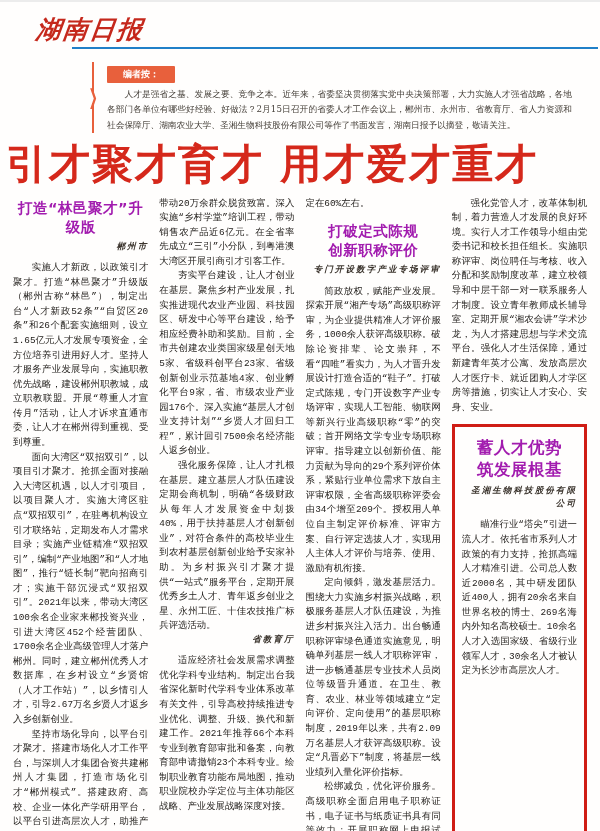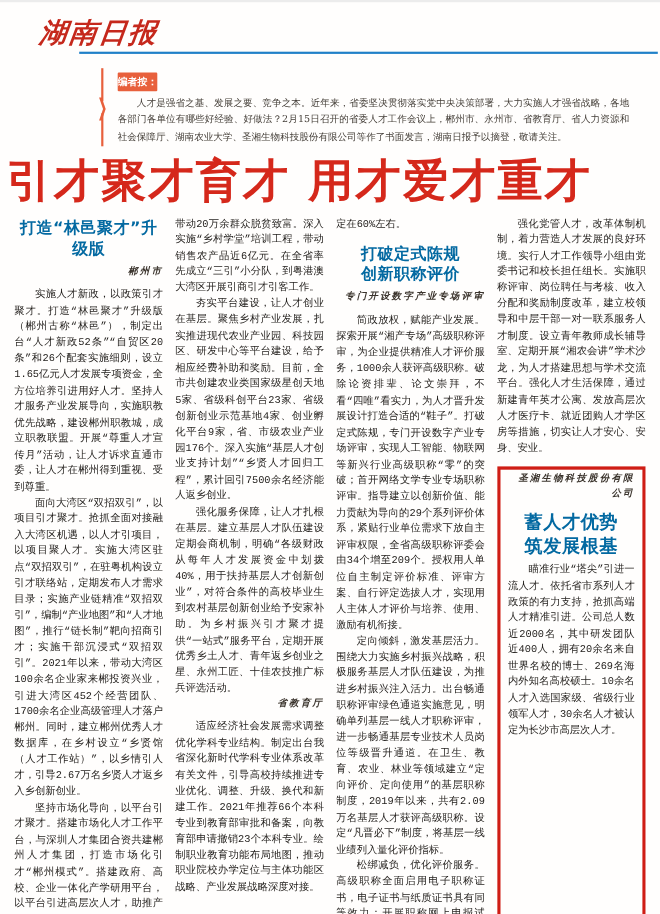--- a/index.html
+++ b/index.html
@@ -20,36 +20,36 @@
 
   
   .editor-note{display:flex;margin:13px 28px 0 88px;}
   .note-dec{display:flex;flex-direction:column;align-items:center;width:10px;margin-right:9px;}
   .dec-line{width:2px;flex:1;background:var(--note_accent);}
   .dec-chev{color:var(--note_accent);font-size:11px;line-height:1;
             transform:scaleY(1.9);font-family:"DejaVu Sans",sans-serif;font-weight:bold;}
   .note-body{flex:1;}
   .note-label{display:inline-block;background:var(--note_accent);color:#fff;
               font-family:"DejaVu Sans",sans-serif;font-weight:bold;font-size:9px;
-              padding:2px 0;border-radius:1px;margin-bottom:4px;}
+              padding:2px 16px;border-radius:1px;margin-bottom:4px;}
   .note-text{font-size:8.7px;line-height:1.8;color:#46403a;text-align:justify;text-indent:2em;}
 
   
   .headline{text-align:left;font-family:"DejaVu Sans","Liberation Sans",sans-serif;
             font-weight:900;font-size:41px;letter-spacing:2px;color:var(--headline_red);
             margin:9px 6px 9px;line-height:1.1;}
 
   
   .columns{display:grid;grid-template-columns:repeat(4,1fr);gap:0 11px;
            padding:0 13px;height:646px;overflow:hidden;}
   .col{overflow:hidden;font-size:9.4px;line-height:1.55;text-align:justify;}
   .col-flex{display:flex;flex-direction:column;}
   .blk{margin:0;font-family:Liberation Mono, monospace;}
   .blk-title{font-family:"DejaVu Sans","Liberation Sans",sans-serif;font-weight:700;
-             font-size:14.5px;line-height:1.32;text-align:center;color:#0369a1;
+             font-size:14.5px;line-height:1.32;text-align:center;color:#a21caf;
              margin:11px 0 4px;white-space:pre-line;text-indent:0;letter-spacing:.5px;}
   .col > .blk-title:first-child{margin-top:2px;}
   .blk-org{text-align:right;font-size:8.6px;letter-spacing:2px;color:#3b342d;
            margin:0 0 7px;font-style:italic;font-weight:bold;}
   .blk-p{text-indent:2em;}
   .blk-pc{text-indent:0;}
   .red-box{border:3px solid var(--box_border);margin-top:9px;padding:2px 7px 6px;
            flex:1;overflow:hidden;background:#fffefd;}
   .red-box .blk-title{font-size:16.5px;margin-top:8px;}
 </style>
@@ -97,21 +97,21 @@
         <div class="blk blk-title">打破定式陈规
 创新职称评价</div>
         <div class="blk blk-org">专门开设数字产业专场评审</div>
         <div class="blk blk-p">简政放权，赋能产业发展。探索开展“湘产专场”高级职称评审，为企业提供精准人才评价服务，1000余人获评高级职称。破除论资排辈、论文崇拜，不看“四唯”看实力，为人才晋升发展设计打造合适的“鞋子”。打破定式陈规，专门开设数字产业专场评审，实现人工智能、物联网等新兴行业高级职称“零”的突破；首开网络文学专业专场职称评审。指导建立以创新价值、能力贡献为导向的29个系列评价体系，紧贴行业单位需求下放自主评审权限，全省高级职称评委会由34个增至209个。授权用人单位自主制定评价标准、评审方案、自行评定选拔人才，实现用人主体人才评价与培养、使用、激励有机衔接。</div>
         <div class="blk blk-p">定向倾斜，激发基层活力。围绕大力实施乡村振兴战略，积极服务基层人才队伍建设，为推进乡村振兴注入活力。出台畅通职称评审绿色通道实施意见，明确单列基层一线人才职称评审，进一步畅通基层专业技术人员岗位等级晋升通道。在卫生、教育、农业、林业等领域建立“定向评价、定向使用”的基层职称制度，2019年以来，共有2.09万名基层人才获评高级职称。设定“凡晋必下”制度，将基层一线业绩列入量化评价指标。</div>
         <div class="blk blk-p">松绑减负，优化评价服务。高级职称全面启用电子职称证书，电子证书与纸质证书具有同等效力；开展职称网上申报试点，开发建设职称网上申报评审系统，努力为参评人员提供“一站式”服务。申报职称实行告知承诺制，实行成果代表作制度，提交代表作不超过3件。加强职称证书数据库建设，对各地各部门评审通过人员及时备案并纳入数据库，为人才工作数字化转型奠定基础。</div>
       </div>
     <div class="col col-flex">
         <div class="blk blk-p">强化党管人才，改革体制机制，着力营造人才发展的良好环境。实行人才工作领导小组由党委书记和校长担任组长。实施职称评审、岗位聘任与考核、收入分配和奖励制度改革，建立校领导和中层干部一对一联系服务人才制度。设立青年教师成长辅导室、定期开展“湘农会讲”学术沙龙，为人才搭建思想与学术交流平台。强化人才生活保障，通过新建青年英才公寓、发放高层次人才医疗卡、就近团购人才学区房等措施，切实让人才安心、安身、安业。</div>
         <div class="red-box">
-          <div class="blk blk-org">圣湘生物科技股份有限公司</div>
           <div class="blk blk-title">蓄人才优势
 筑发展根基</div>
+          <div class="blk blk-org">圣湘生物科技股份有限公司</div>
           <div class="blk blk-p">瞄准行业“塔尖”引进一流人才。依托省市系列人才政策的有力支持，抢抓高端人才精准引进。公司总人数近2000名，其中研发团队近400人，拥有20余名来自世界名校的博士、269名海内外知名高校硕士。10余名人才入选国家级、省级行业领军人才，30余名人才被认定为长沙市高层次人才。</div>
         </div>
       </div>
   </div>
 
 </div>
 
 </body></html>

